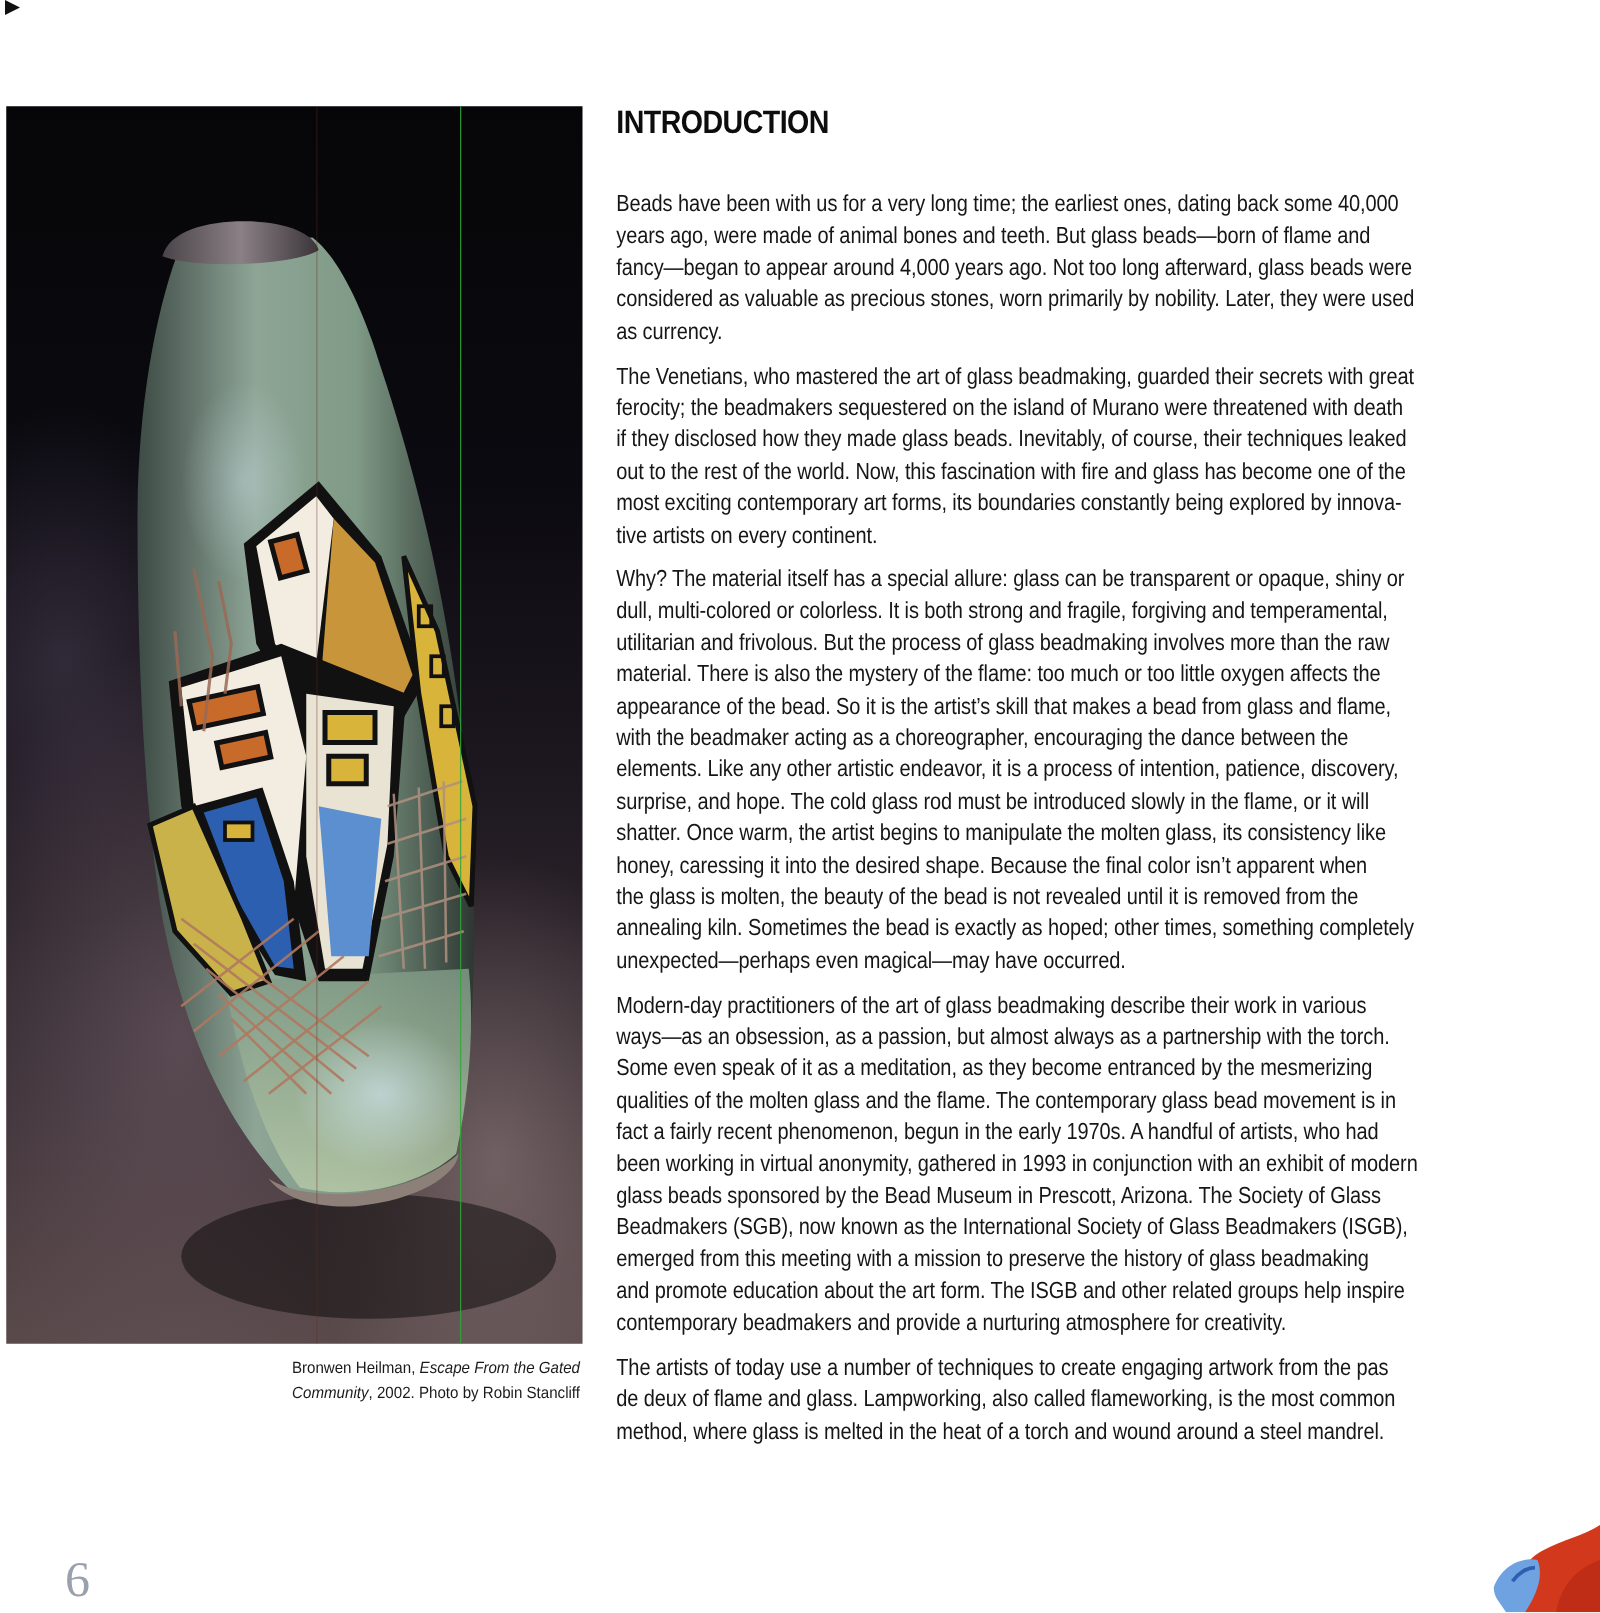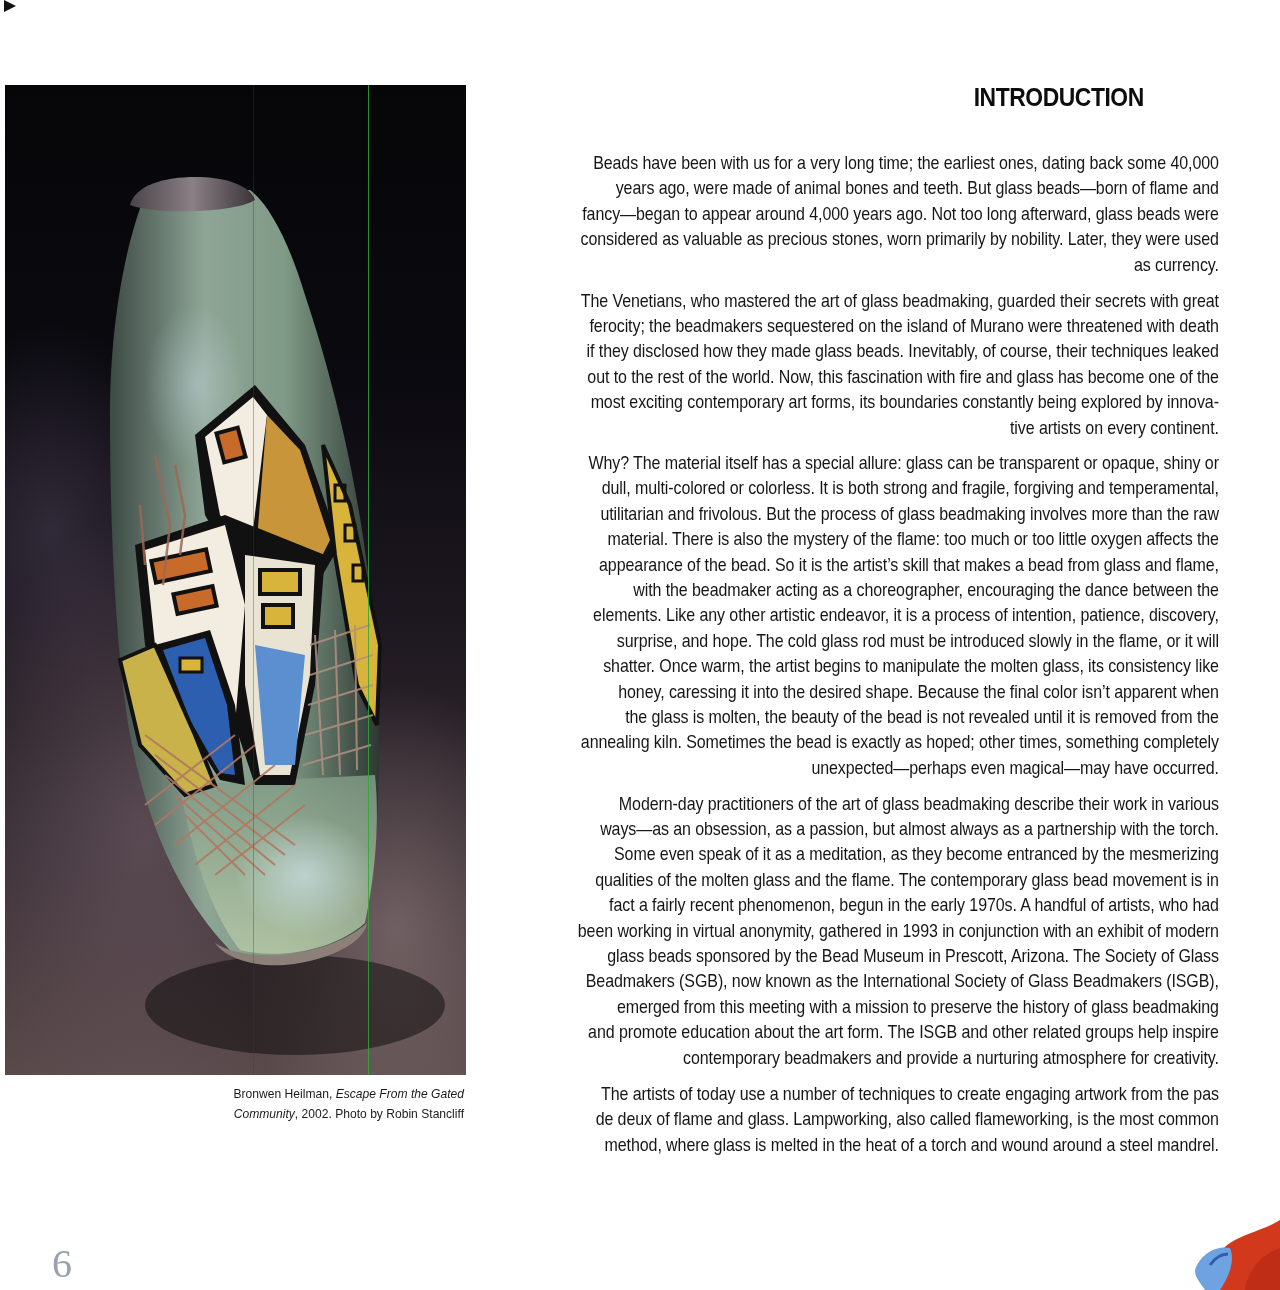--- a/index.html
+++ b/index.html
@@ -54,24 +54,23 @@
       font-size: 13px;
       line-height: 20px;
       color: #1a1a1a;
       font-family: "Liberation Sans", "DejaVu Sans", sans-serif;
       transform: scaleX(0.93);
       transform-origin: right top;
     }
     .caption em { font-style: italic; }
     .content {
       position: absolute;
-      left: 475px;
+      left: 493px;
       top: 82px;
       width: 760px;
-      text-align: right;
     }
     .title {
       margin: 0 0 38px 0;
       font-family: "Liberation Sans", "DejaVu Sans", sans-serif;
       font-weight: bold;
       font-size: 26px;
       line-height: 30px;
       letter-spacing: -0.5px;
       transform: scaleX(0.88);
       transform-origin: left top;

